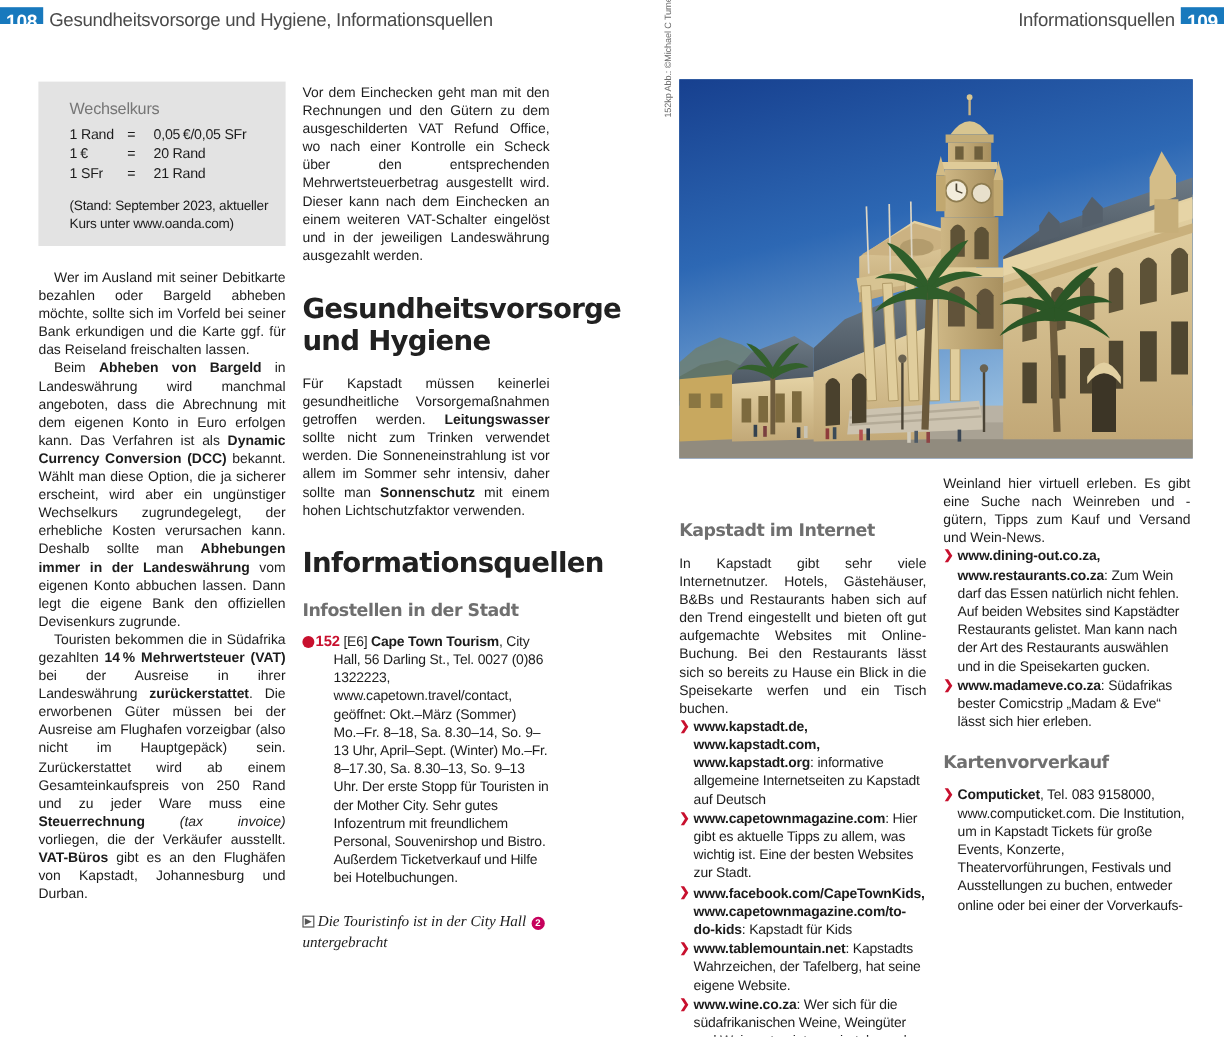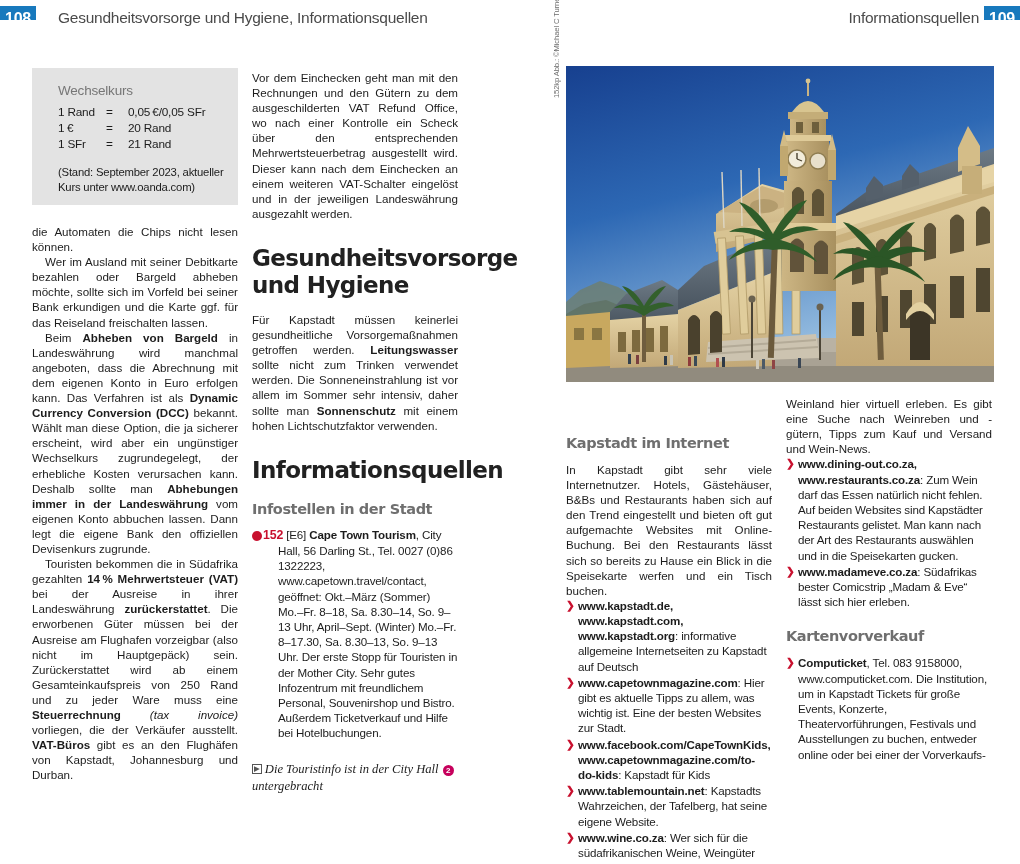--- a/index.html
+++ b/index.html
@@ -41,21 +41,20 @@
   .folio-left  { left: 0px; }
   .folio-right { right: 0px; }
 
   .running-head {
     position: absolute;
     top: 9px;
     font-size: 15.5px;
     color: #4a4a4a;
     letter-spacing: -0.25px;
     white-space: nowrap;
-    margin-left: 17px;
   }
   .running-head-left  { left: 41px; }
   .running-head-right { right: 41px; }
 
   
   .col {
     position: absolute;
     width: 206px;
     font-size: 11.6px;
     line-height: 15.1px;
@@ -298,21 +297,20 @@
         <td class="c-unit">1 SFr</td>
         <td class="c-eq">=</td>
         <td>21 Rand</td>
       </tr>
     </tbody>
   </table>
   <div class="infobox-note">(Stand: September 2023, aktueller Kurs unter www.oanda.com)</div>
 </div>
 
 <div class="col col-1">
-  <p class="noindent">die Automaten die Chips nicht lesen können.</p>
   <p>Wer im Ausland mit seiner Debitkarte bezahlen oder Bargeld abheben möchte, sollte sich im Vorfeld bei seiner Bank erkundigen und die Karte ggf. für das Reiseland freischalten lassen.</p>
   <p><span>Beim </span><b>Abheben von Bargeld</b><span> in Landeswährung wird manchmal angeboten, dass die Abrechnung mit dem eigenen Konto in Euro erfolgen kann. Das Verfahren ist als </span><b>Dynamic Currency Conversion (DCC)</b><span> bekannt. Wählt man diese Option, die ja sicherer erscheint, wird aber ein ungünstiger Wechselkurs zugrundegelegt, der erhebliche Kosten verursachen kann. Deshalb sollte man </span><b>Abhebungen immer in der Landeswährung</b><span> vom eigenen Konto abbuchen lassen. Dann legt die eigene Bank den offiziellen Devisenkurs zugrunde.</span></p>
   <p><span>Touristen bekommen die in Südafrika gezahlten </span><b>14 % Mehrwertsteuer (VAT)</b><span> bei der Ausreise in ihrer Landeswährung </span><b>zurückerstattet</b><span>. Die erworbenen Güter müssen bei der Ausreise am Flughafen vorzeigbar (also nicht im Hauptgepäck) sein. Zurückerstattet wird ab einem Gesamteinkaufspreis von 250 Rand und zu jeder Ware muss eine </span><b>Steuerrechnung</b><i> (tax invoice)</i><span> vorliegen, die der Verkäufer ausstellt. </span><b>VAT-Büros</b><span> gibt es an den Flughäfen von Kapstadt, Johannesburg und Durban.</span></p>
 </div>
 
 <div class="col col-2">
   <p class="noindent">Vor dem Einchecken geht man mit den Rechnungen und den Gütern zu dem ausgeschilderten VAT Refund Office, wo nach einer Kontrolle ein Scheck über den entsprechenden Mehrwertsteuerbetrag ausgestellt wird. Dieser kann nach dem Einchecken an einem weiteren VAT-Schalter eingelöst und in der jeweiligen Landeswährung ausgezahlt werden.</p>
 
   <h2 class="sect">Gesundheitsvorsorge und Hygiene</h2>
 

